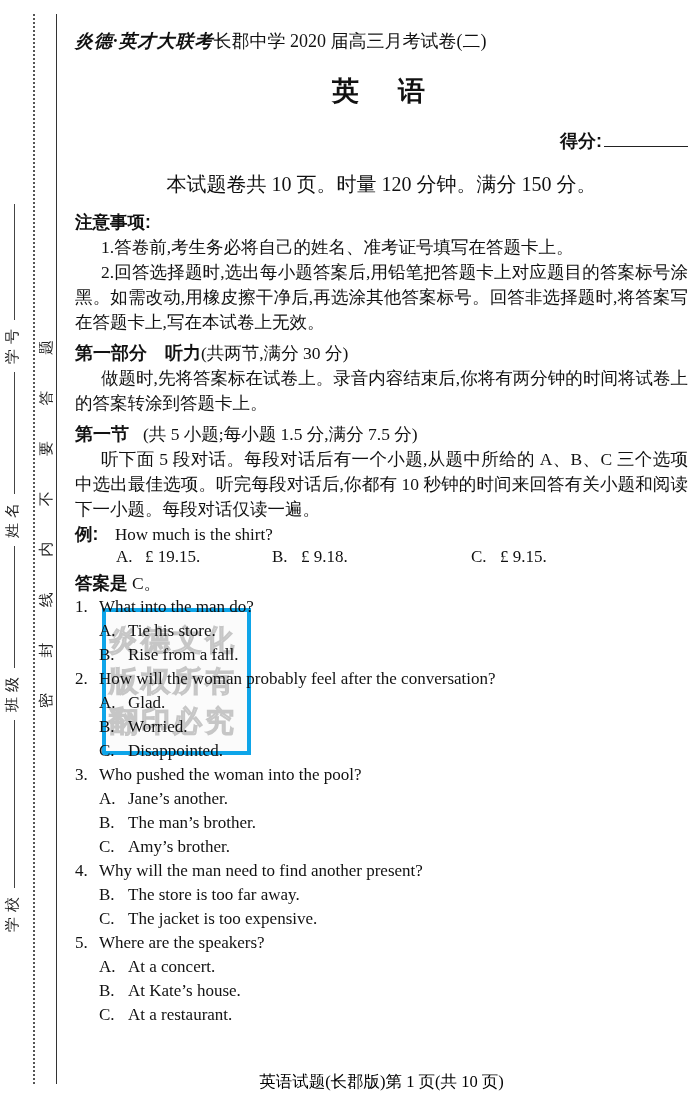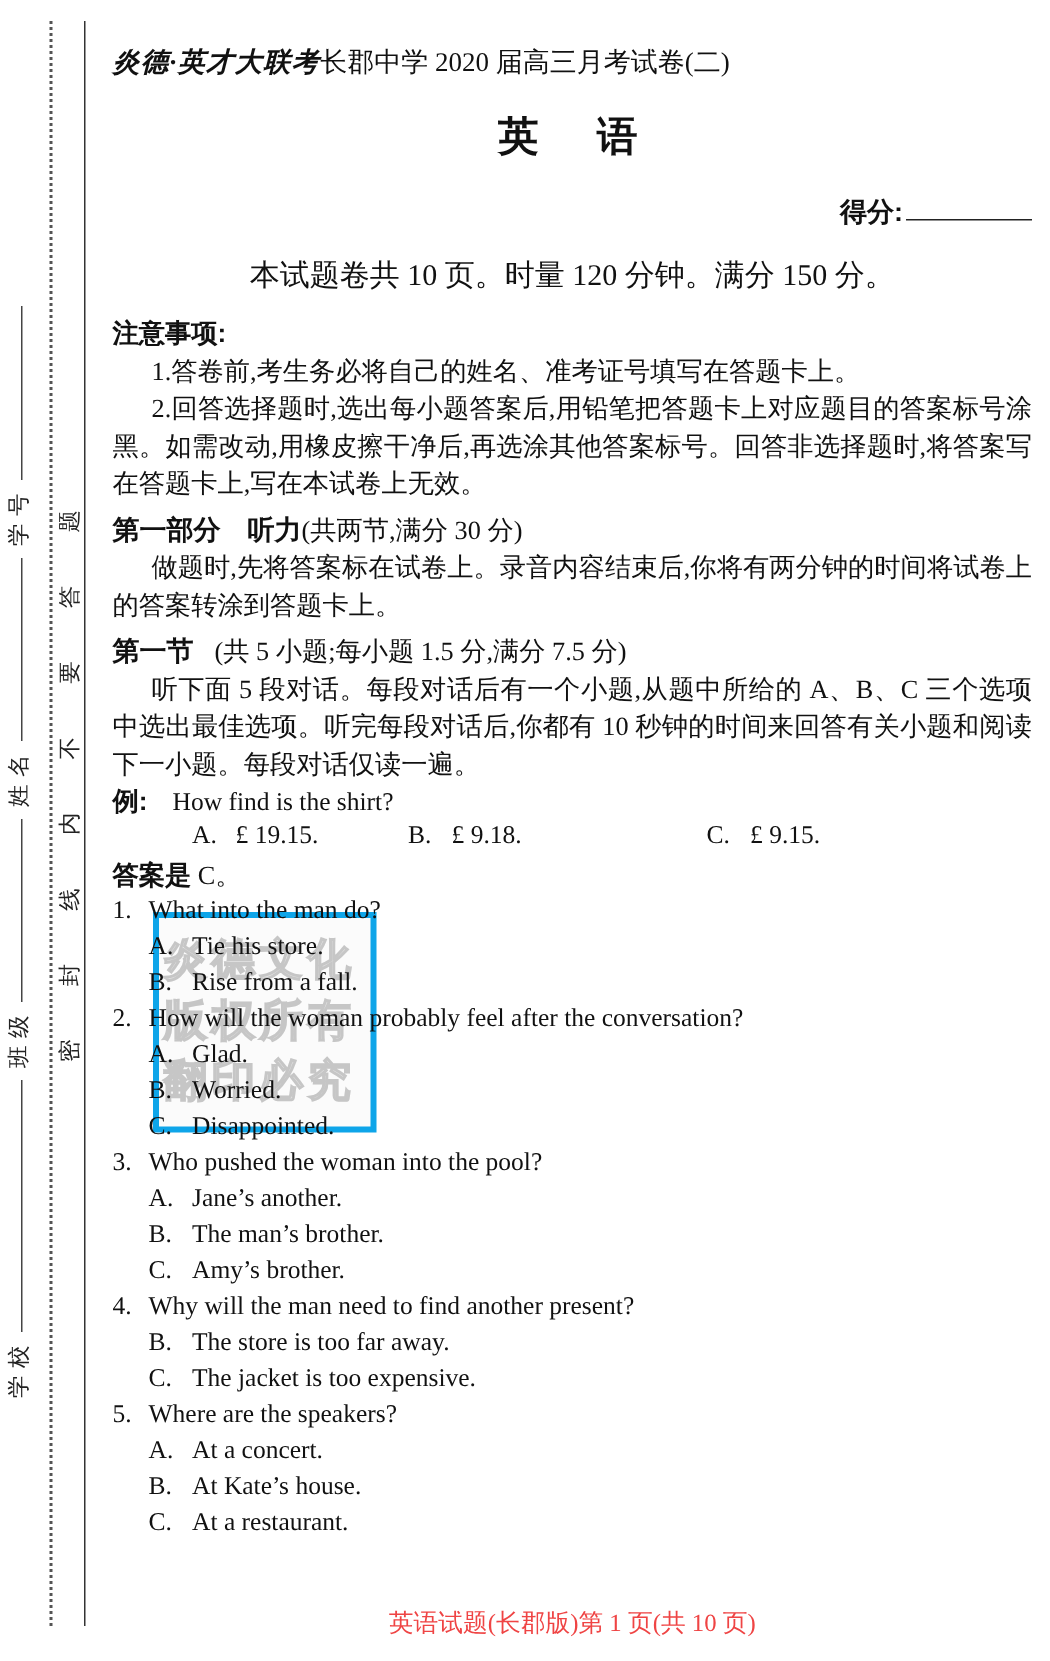--- a/index.html
+++ b/index.html
@@ -68,28 +68,28 @@
   .notice-h { margin-top:15px; font-size:17.5px; line-height:25px; }
   .para { font-size:17.5px; line-height:25px; text-align:justify; }
   .indent { text-indent:26px; }
   .part-h { font-size:18px; line-height:26px; margin-top:5px; }
   .part-h .paren { font-size:17.5px; font-weight:normal; }
   .sec-gap { margin-left:14px; }
   .q-line { font-size:17px; line-height:24px; }
   .ex-label { display:inline-block; width:40px; font-size:17.5px; }
   .ex-opts { position:relative; height:24px; font-size:17px; }
   .exo { position:absolute; top:0; white-space:nowrap; }
-  .exo-a { left:53px; } .exo-b { left:197px; } .exo-c { left:396px; }
+  .exo-a { left:41px; } .exo-b { left:197px; } .exo-c { left:396px; }
   .olet { display:inline-block; width:29px; }
   .qnum { display:inline-block; width:24px; }
   .opt  { padding-left:24px; font-size:17px; line-height:24px; }
   .answer-line { font-size:17.5px; line-height:24px; }
   .footer {
     position:absolute; left:75px; top:1071px; width:613px; z-index:1;
-    text-align:center; font-size:16.5px; color:#ef4444;
+    text-align:center; font-size:16.5px; color:#000000;
   }
 </style>
 </head>
 <body>
 
 <div class="page">
 
   <div class="seal-dotted"></div>
   <div class="seal-solid"></div>
 
@@ -138,21 +138,21 @@
 
     <div class="para indent">做题时,先将答案标在试卷上。录音内容结束后,你将有两分钟的时间将试卷上的答案转涂到答题卡上。</div>
 
     <div class="part-h">
       <span class="hei">第一节</span><span class="paren sec-gap">(共 5 小题;每小题 1.5 分,满分 7.5 分)</span>
     </div>
 
     <div class="para indent">听下面 5 段对话。每段对话后有一个小题,从题中所给的 A、B、C 三个选项中选出最佳选项。听完每段对话后,你都有 10 秒钟的时间来回答有关小题和阅读下一小题。每段对话仅读一遍。</div>
 
     <div class="q-line">
-      <span class="hei ex-label">例:</span><span>How find is the shirt?</span>
+      <span class="hei ex-label">例:</span><span>How much is the shirt?</span>
     </div>
 
     <div class="ex-opts">
       <span class="exo exo-a"><span class="olet">A.</span><span>£ 19.15.</span></span>
       <span class="exo exo-b"><span class="olet">B.</span><span>£ 9.18.</span></span>
       <span class="exo exo-c"><span class="olet">C.</span><span>£ 9.15.</span></span>
     </div>
 
     <div class="answer-line">
       <span class="hei">答案是</span> <span>C。</span>

